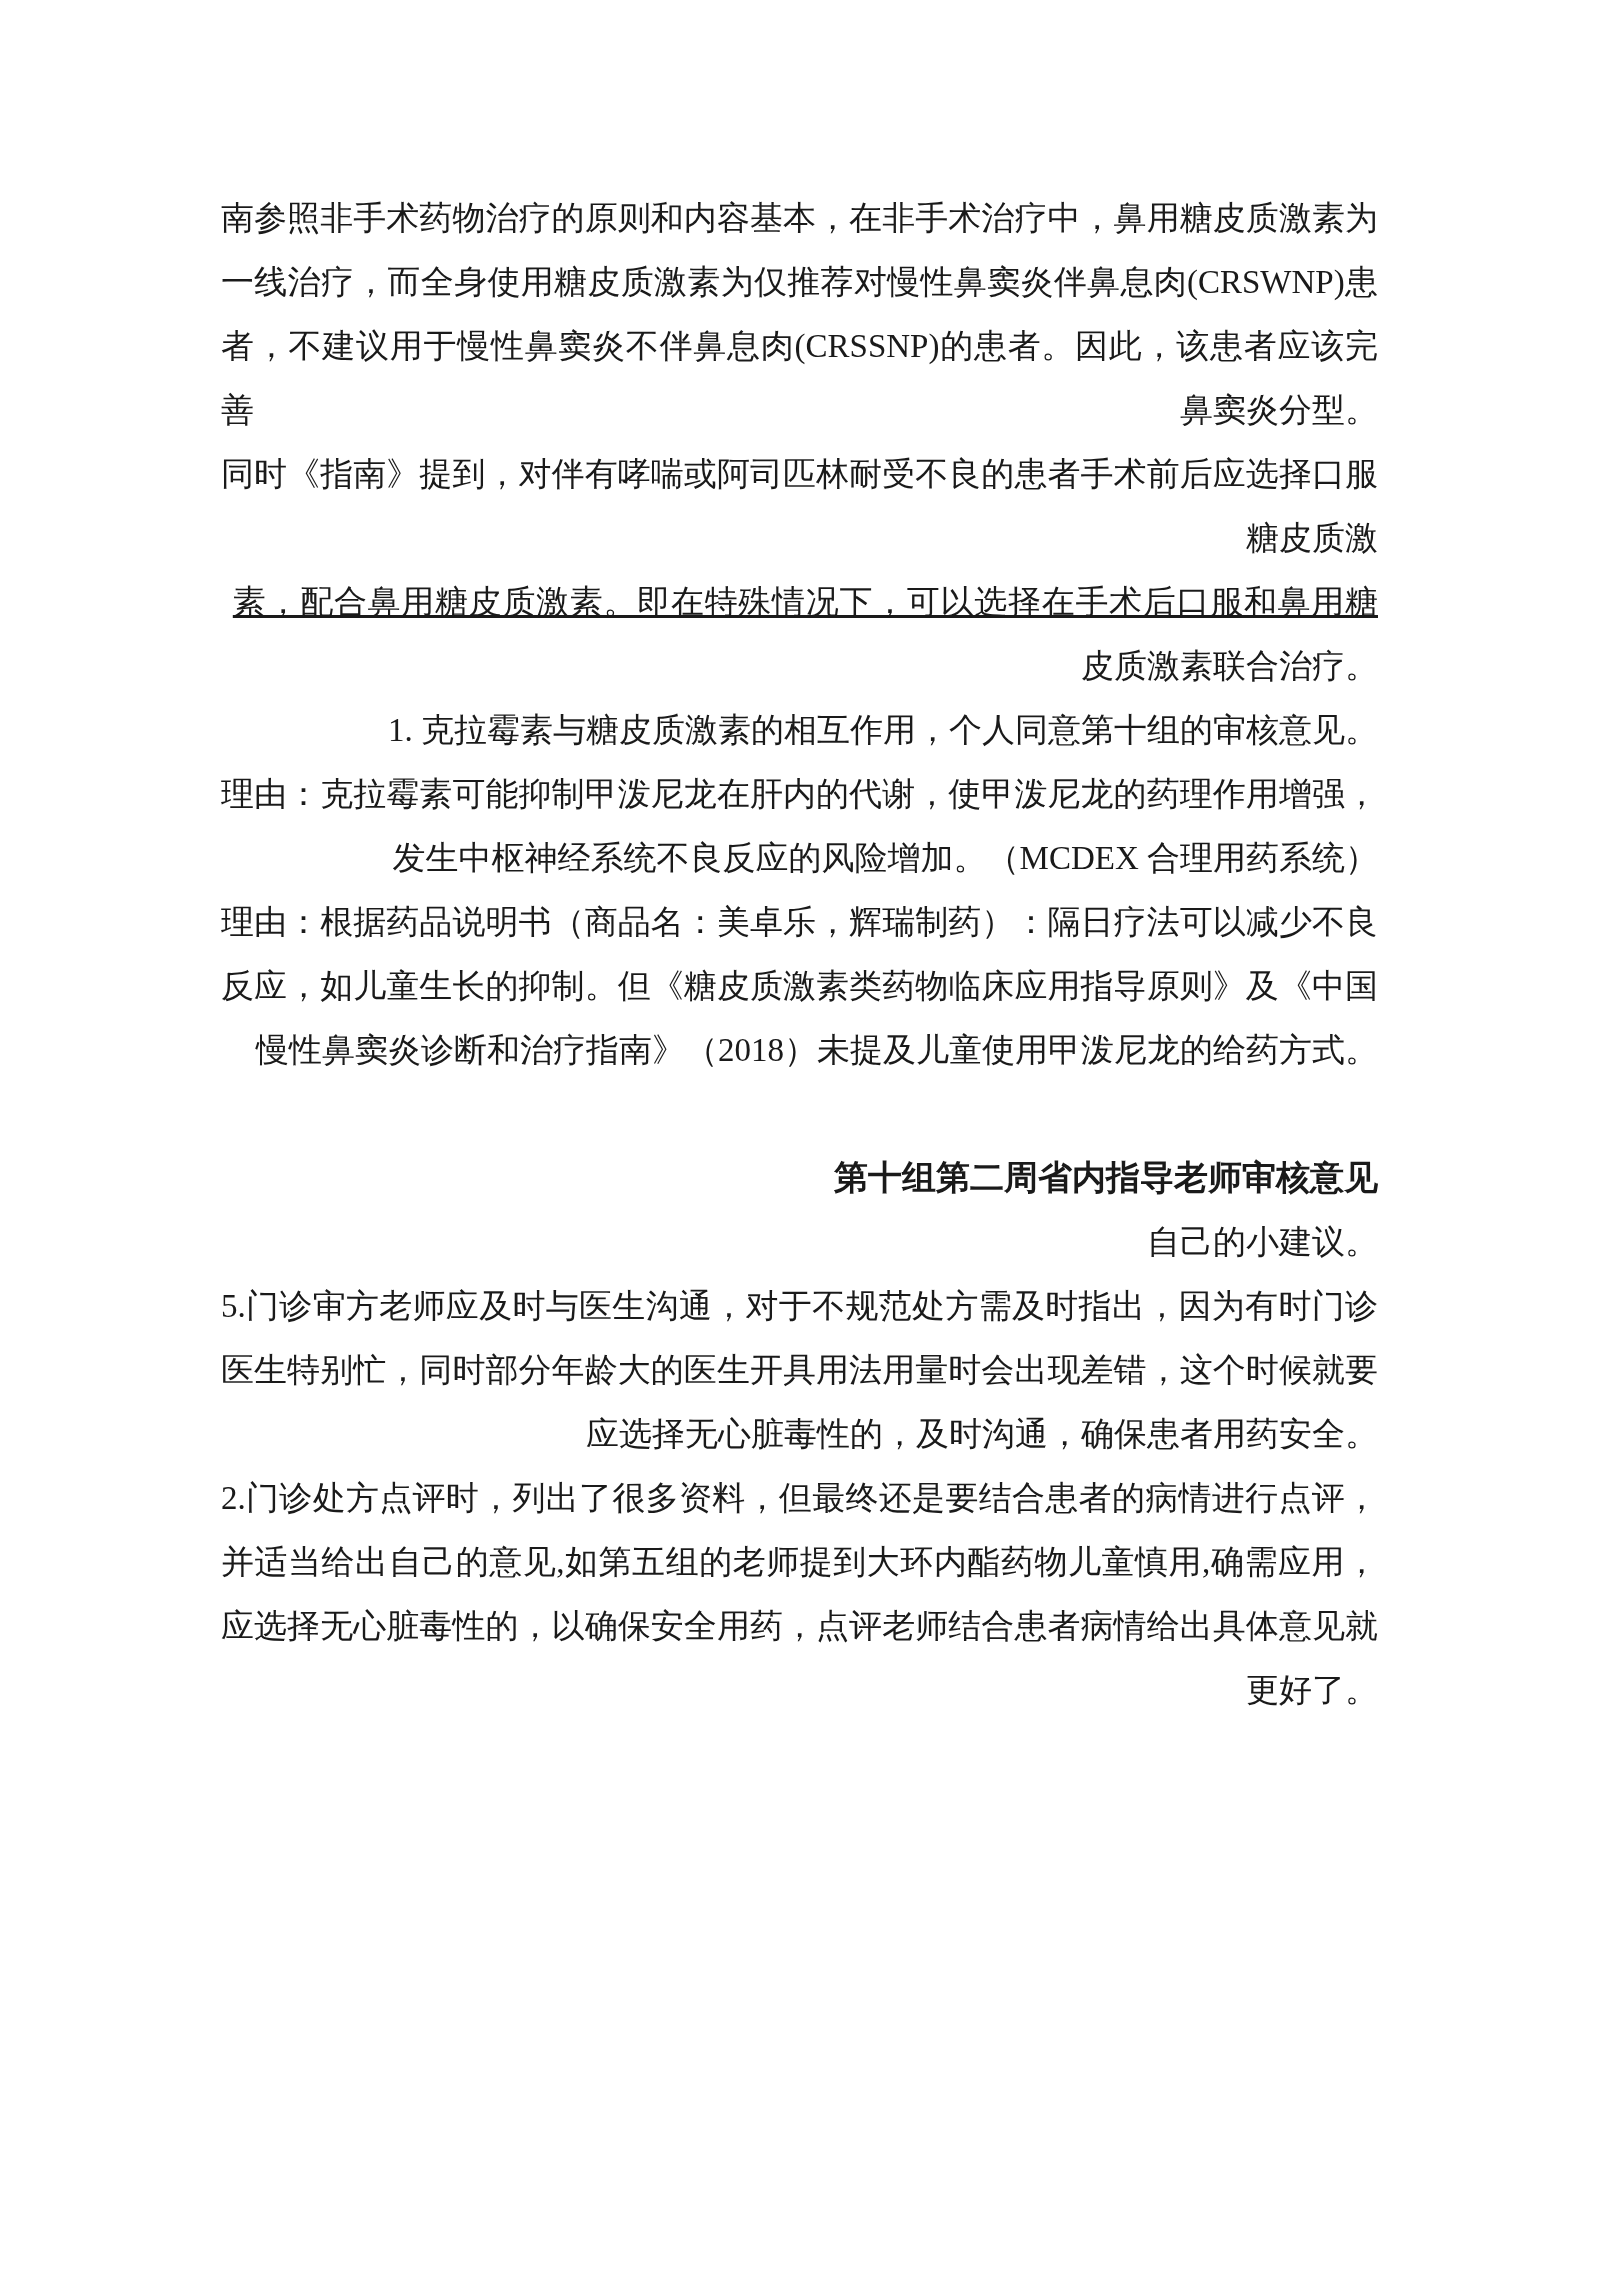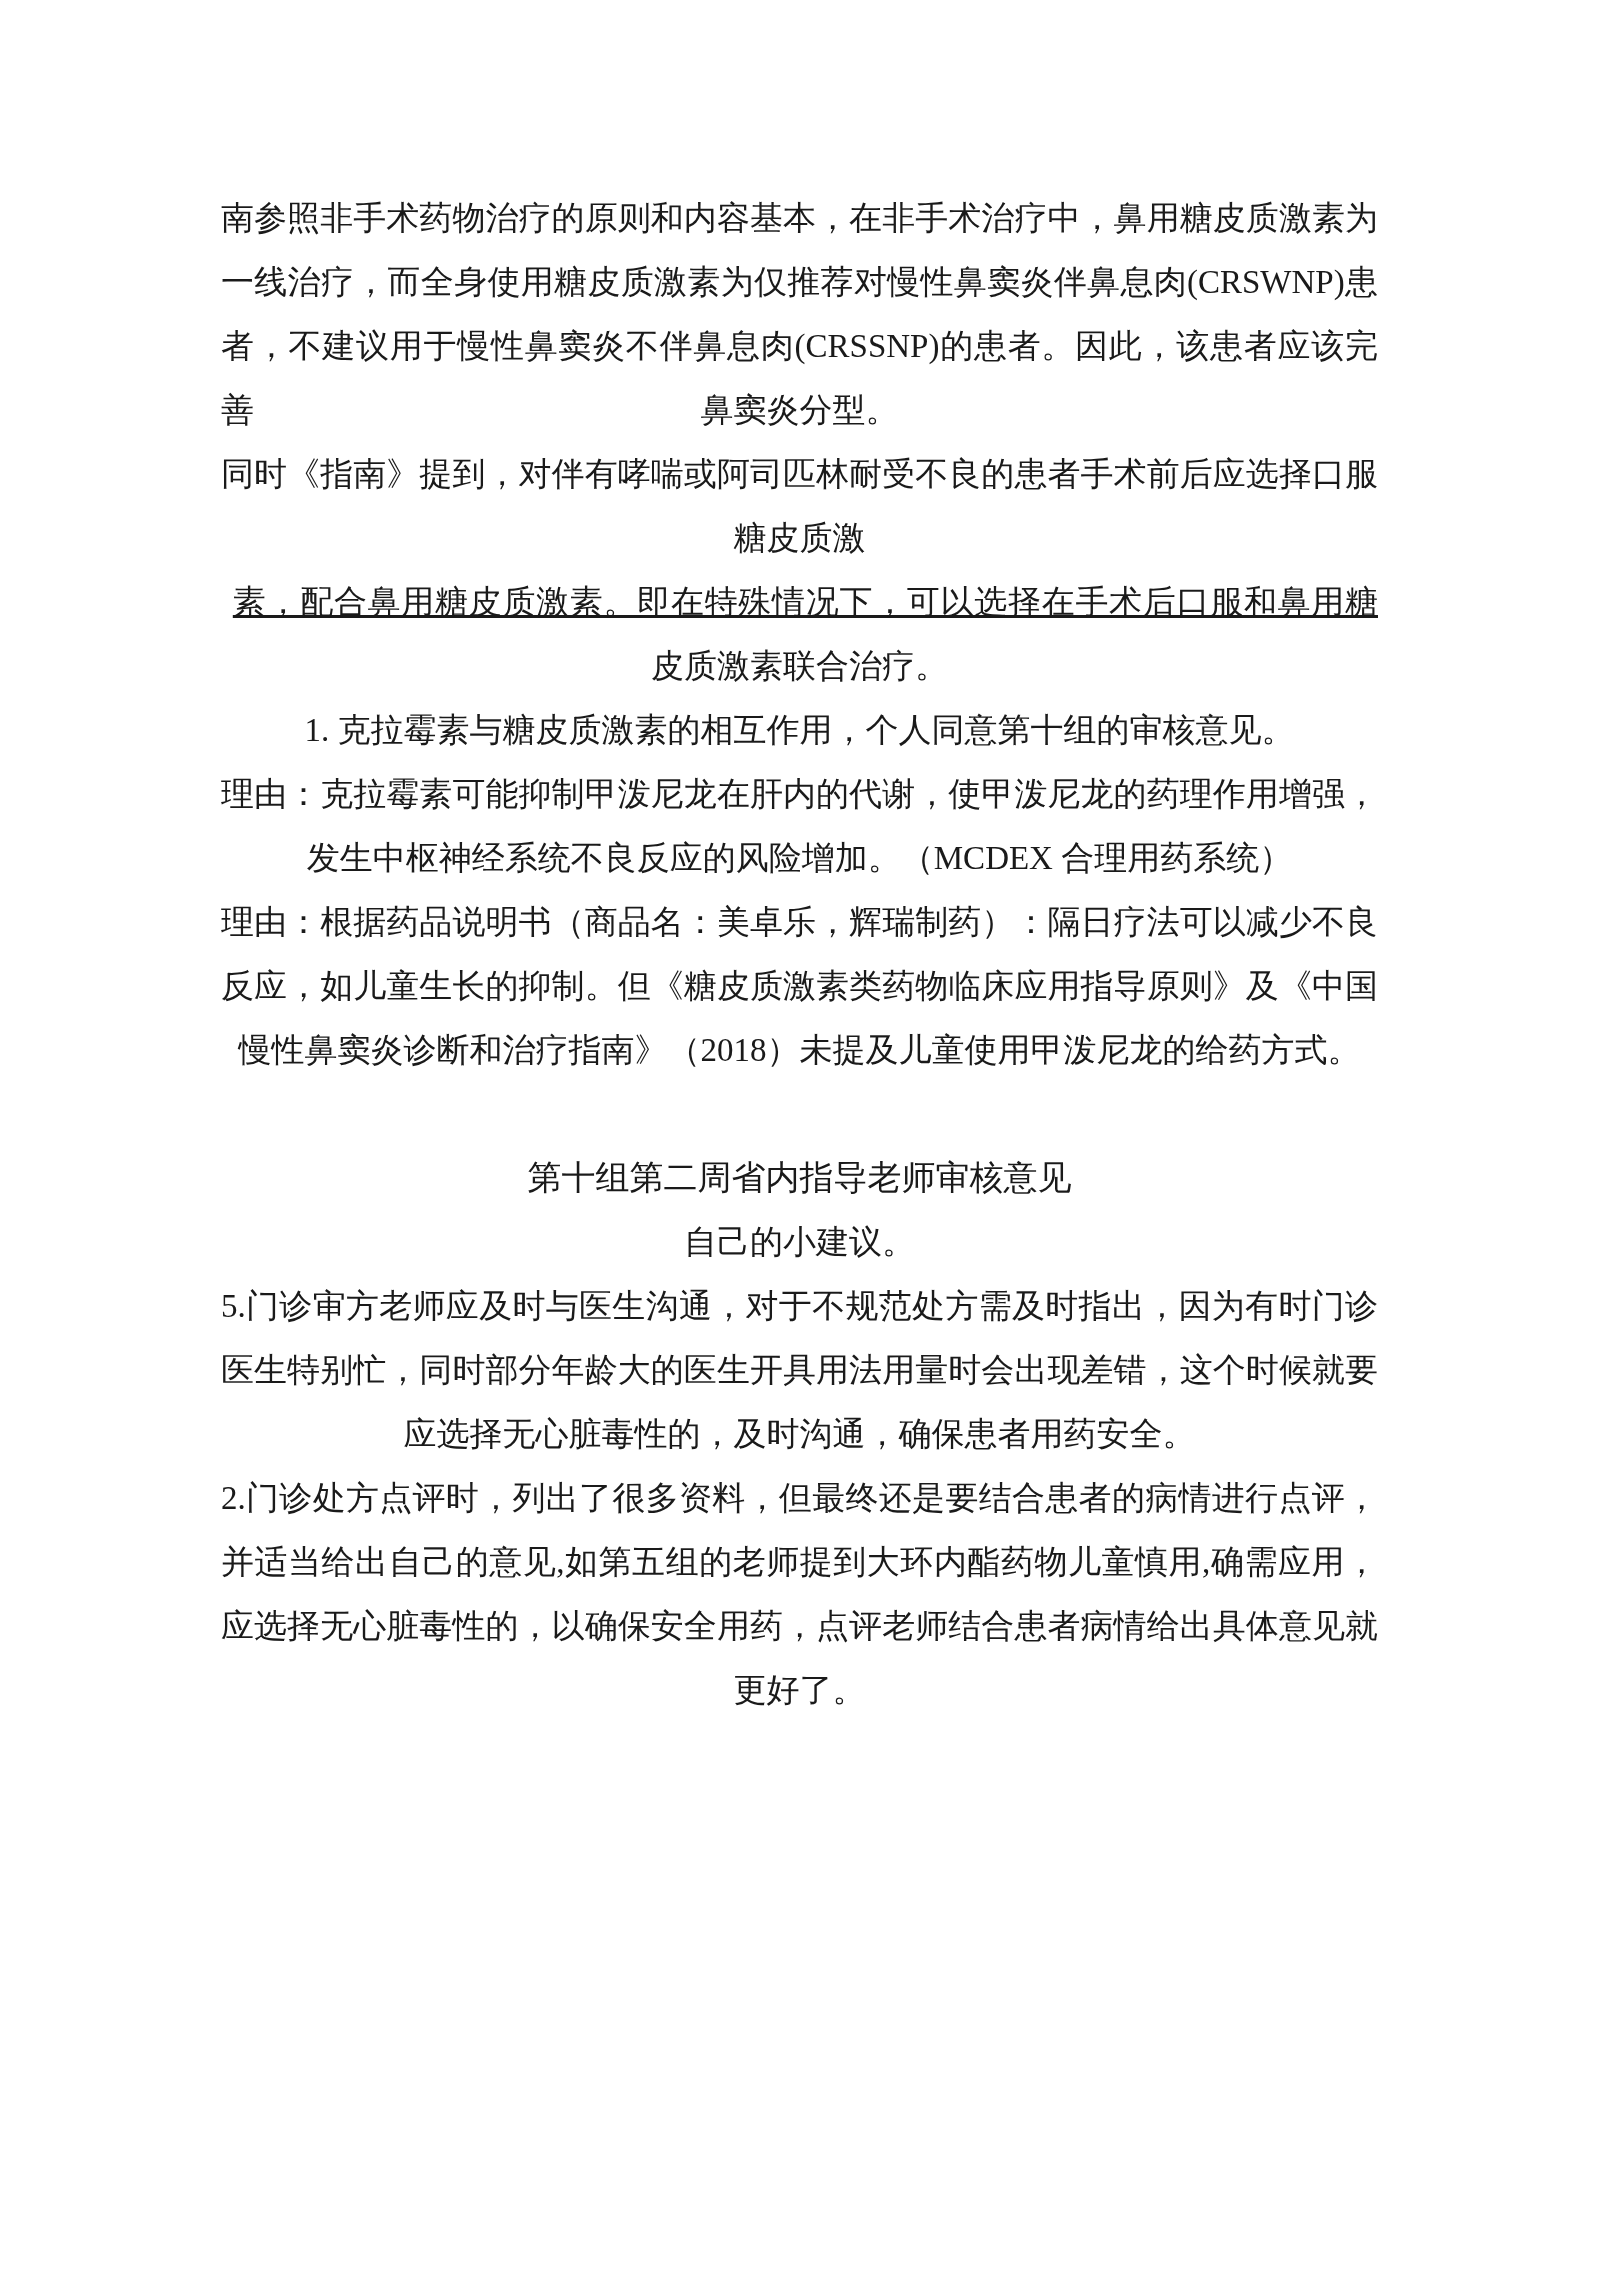--- a/index.html
+++ b/index.html
@@ -20,37 +20,37 @@
     position: absolute;
     left: 221px;
     top: 186px;
     width: 1157px;
   }
   .line {
     height: 64px;
     line-height: 64px;
     font-size: 33px;
     white-space: nowrap;
-    text-align: center;
+    text-align: right;
   }
   .line.full {
     white-space: normal;
     text-align: justify;
     text-align-last: justify;
     text-justify: inter-character;
   }
   .line.indent {
     padding-left: 11.8px;
     text-decoration: underline;
   }
   .line.spacer {
     height: 64px;
   }
   .line.heading {
-    font-weight: normal;
+    font-weight: bold;
     font-size: 34px;
   }
 </style>
 </head>
 <body>
 
 <div class="page">
   <div class="textblock">
 
     <div class="line full">南参照非手术药物治疗的原则和内容基本，在非手术治疗中，鼻用糖皮质激素为</div>

